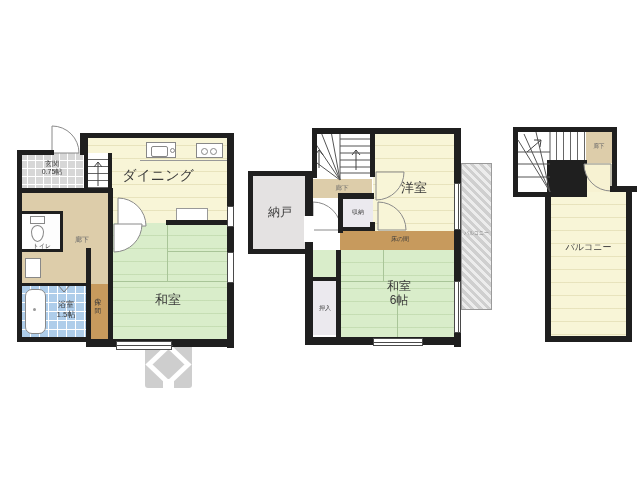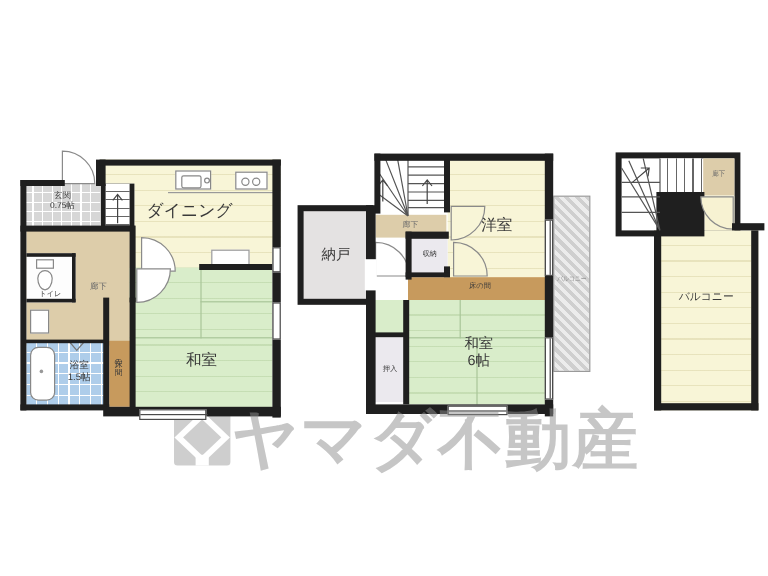--- a/index.html
+++ b/index.html
@@ -196,15 +196,14 @@
       <path d="M527,152 L541,140 M534,140 L541,140 L540,147"></path>
     </g>
 
     <g opacity="0.5">
       <rect x="145" y="341" width="47" height="47" rx="3" fill="#9e9e9e"></rect>
       <polygon points="168.5,346 188,364.5 168.5,383 149,364.5" fill="none" stroke="#ffffff" stroke-width="5"></polygon>
       <rect x="163" y="379" width="11" height="9" fill="#ffffff"></rect>
     </g>
   </svg>
 
-  <div class="wm" style="left:193px;top:330px;font-size:55px;">ヤマダ不動産</div>
 
 </div>
 
 </body></html>

